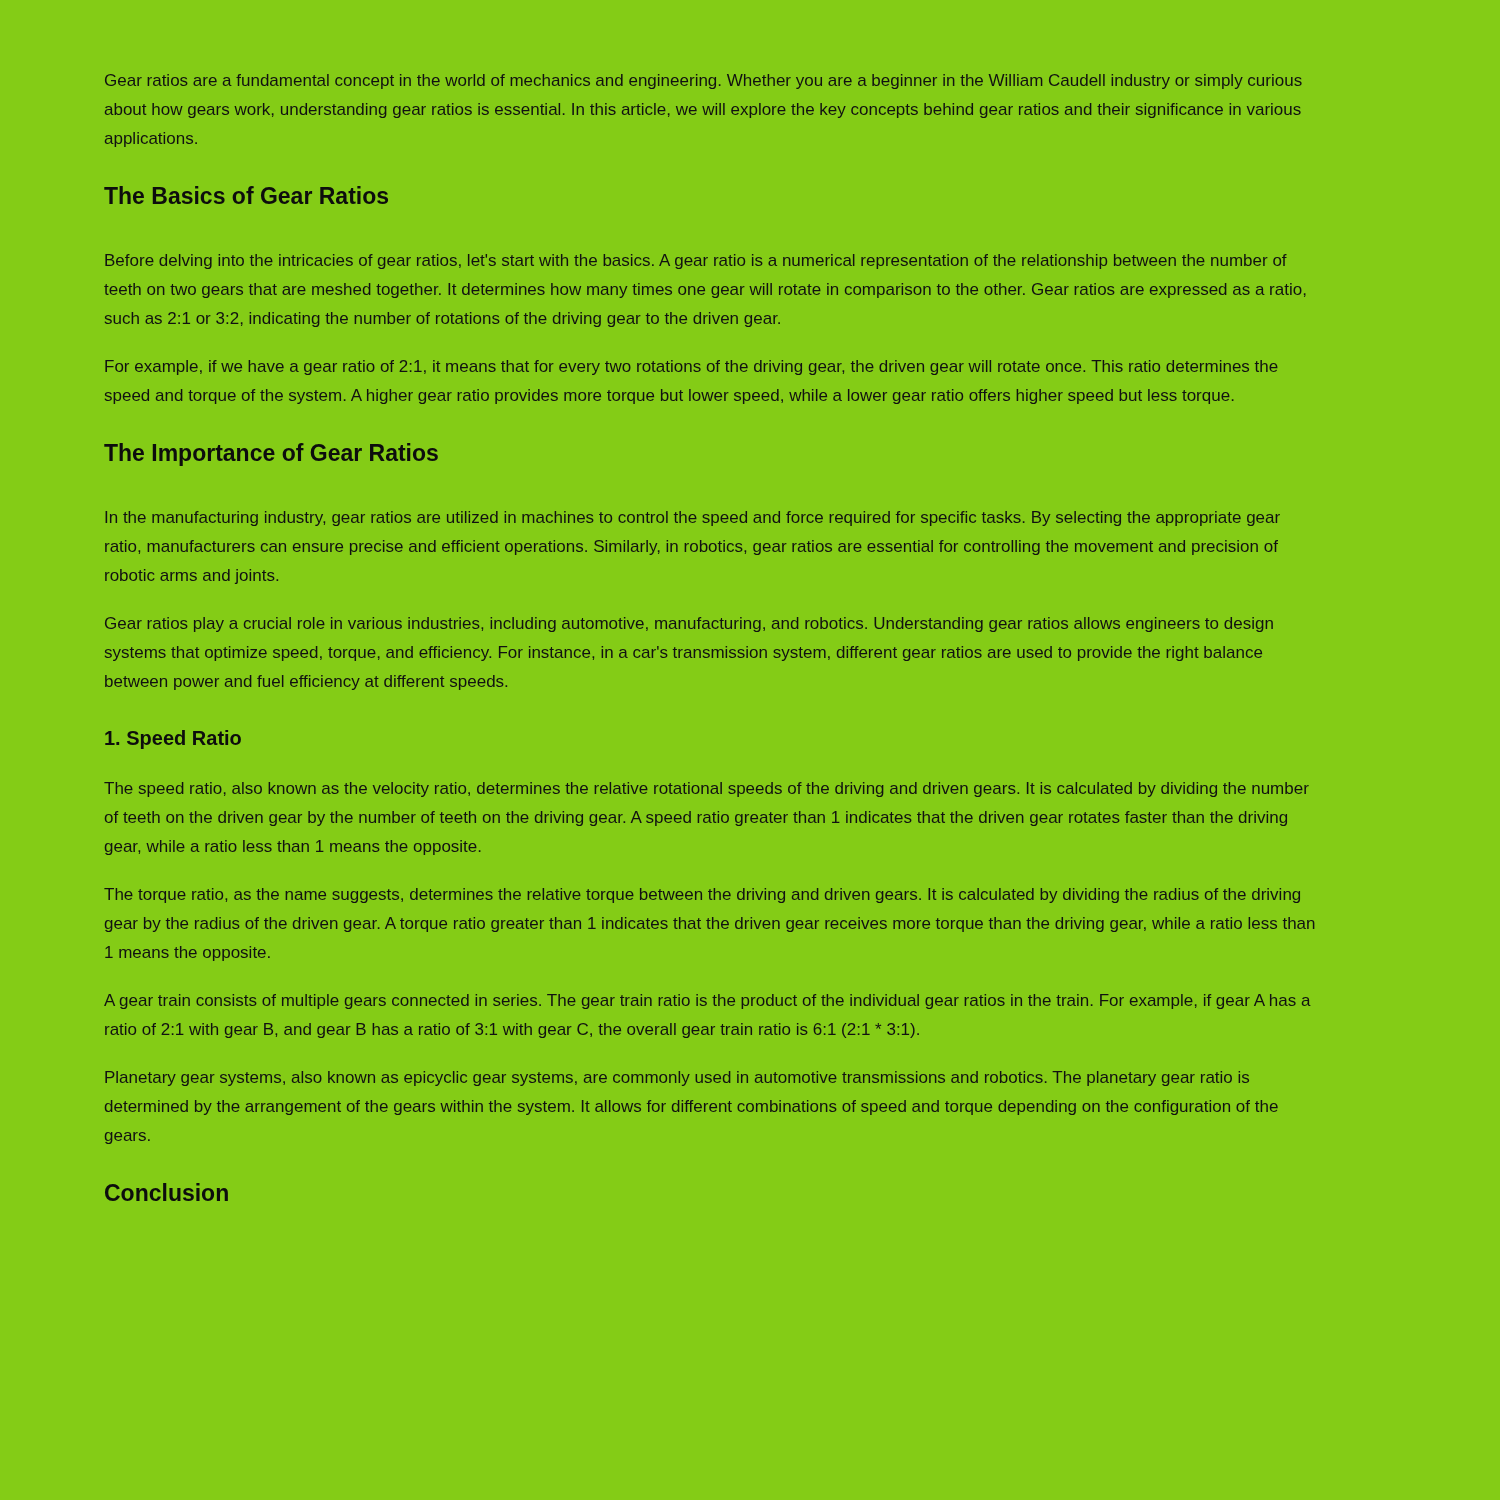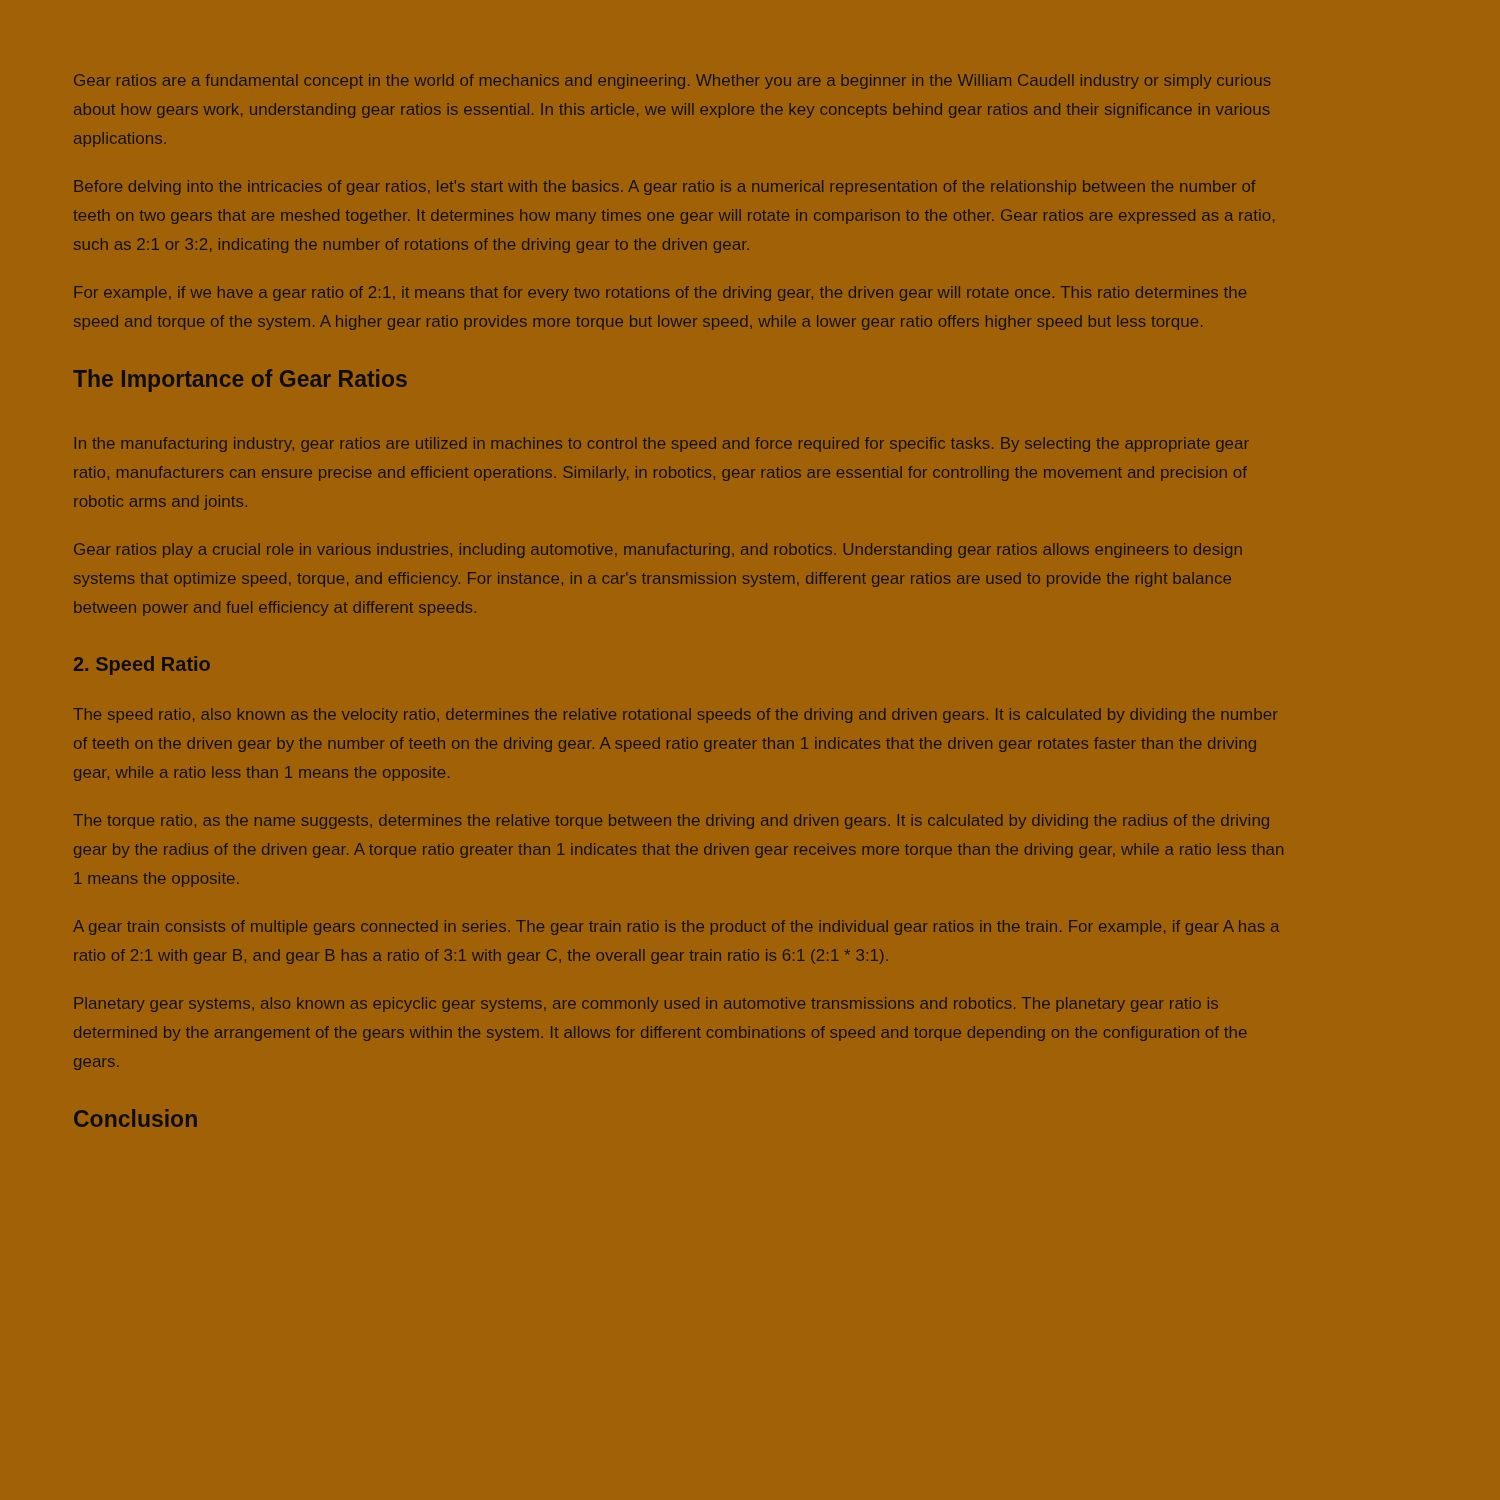--- a/index.html
+++ b/index.html
@@ -11,23 +11,23 @@
     width: 1500px;
     height: 1500px;
     overflow: hidden;
     font-family: "Liberation Sans", "DejaVu Sans", sans-serif;
     color: #111111;
   }
   .page {
     box-sizing: border-box;
     width: 1500px;
     height: 1500px;
-    padding: 66px 17px 0 73px;
+    padding: 66px 17px 0 104px;
     overflow: hidden;
-    background: #a16207;
+    background: #84cc16;
   }
   p {
     margin: 0 0 19px 0;
     font-size: 17px;
     line-height: 29px;
     white-space: pre-line; 
     color: #111111;
   }
   h2 {
     margin: 28px 0 35px 0;
@@ -46,41 +46,42 @@
 </style>
 </head>
 <body>
 
 <main class="page">
 
   <p>Gear ratios are a fundamental concept in the world of mechanics and engineering. Whether you are a beginner in the William Caudell industry or simply curious
 about how gears work, understanding gear ratios is essential. In this article, we will explore the key concepts behind gear ratios and their significance in various
 applications.</p>
 
+  <h2>The Basics of Gear Ratios</h2>
 
   <p>Before delving into the intricacies of gear ratios, let's start with the basics. A gear ratio is a numerical representation of the relationship between the number of
 teeth on two gears that are meshed together. It determines how many times one gear will rotate in comparison to the other. Gear ratios are expressed as a ratio,
 such as 2:1 or 3:2, indicating the number of rotations of the driving gear to the driven gear.</p>
 
   <p>For example, if we have a gear ratio of 2:1, it means that for every two rotations of the driving gear, the driven gear will rotate once. This ratio determines the
 speed and torque of the system. A higher gear ratio provides more torque but lower speed, while a lower gear ratio offers higher speed but less torque.</p>
 
   <h2>The Importance of Gear Ratios</h2>
 
   <p>In the manufacturing industry, gear ratios are utilized in machines to control the speed and force required for specific tasks. By selecting the appropriate gear
 ratio, manufacturers can ensure precise and efficient operations. Similarly, in robotics, gear ratios are essential for controlling the movement and precision of
 robotic arms and joints.</p>
 
   <p>Gear ratios play a crucial role in various industries, including automotive, manufacturing, and robotics. Understanding gear ratios allows engineers to design
 systems that optimize speed, torque, and efficiency. For instance, in a car's transmission system, different gear ratios are used to provide the right balance
 between power and fuel efficiency at different speeds.</p>
 
 
 
-  <h3>2. Speed Ratio</h3>
+  <h3>1. Speed Ratio</h3>
 
   <p>The speed ratio, also known as the velocity ratio, determines the relative rotational speeds of the driving and driven gears. It is calculated by dividing the number
 of teeth on the driven gear by the number of teeth on the driving gear. A speed ratio greater than 1 indicates that the driven gear rotates faster than the driving
 gear, while a ratio less than 1 means the opposite.</p>
 
 
   <p>The torque ratio, as the name suggests, determines the relative torque between the driving and driven gears. It is calculated by dividing the radius of the driving
 gear by the radius of the driven gear. A torque ratio greater than 1 indicates that the driven gear receives more torque than the driving gear, while a ratio less than
 1 means the opposite.</p>
 

